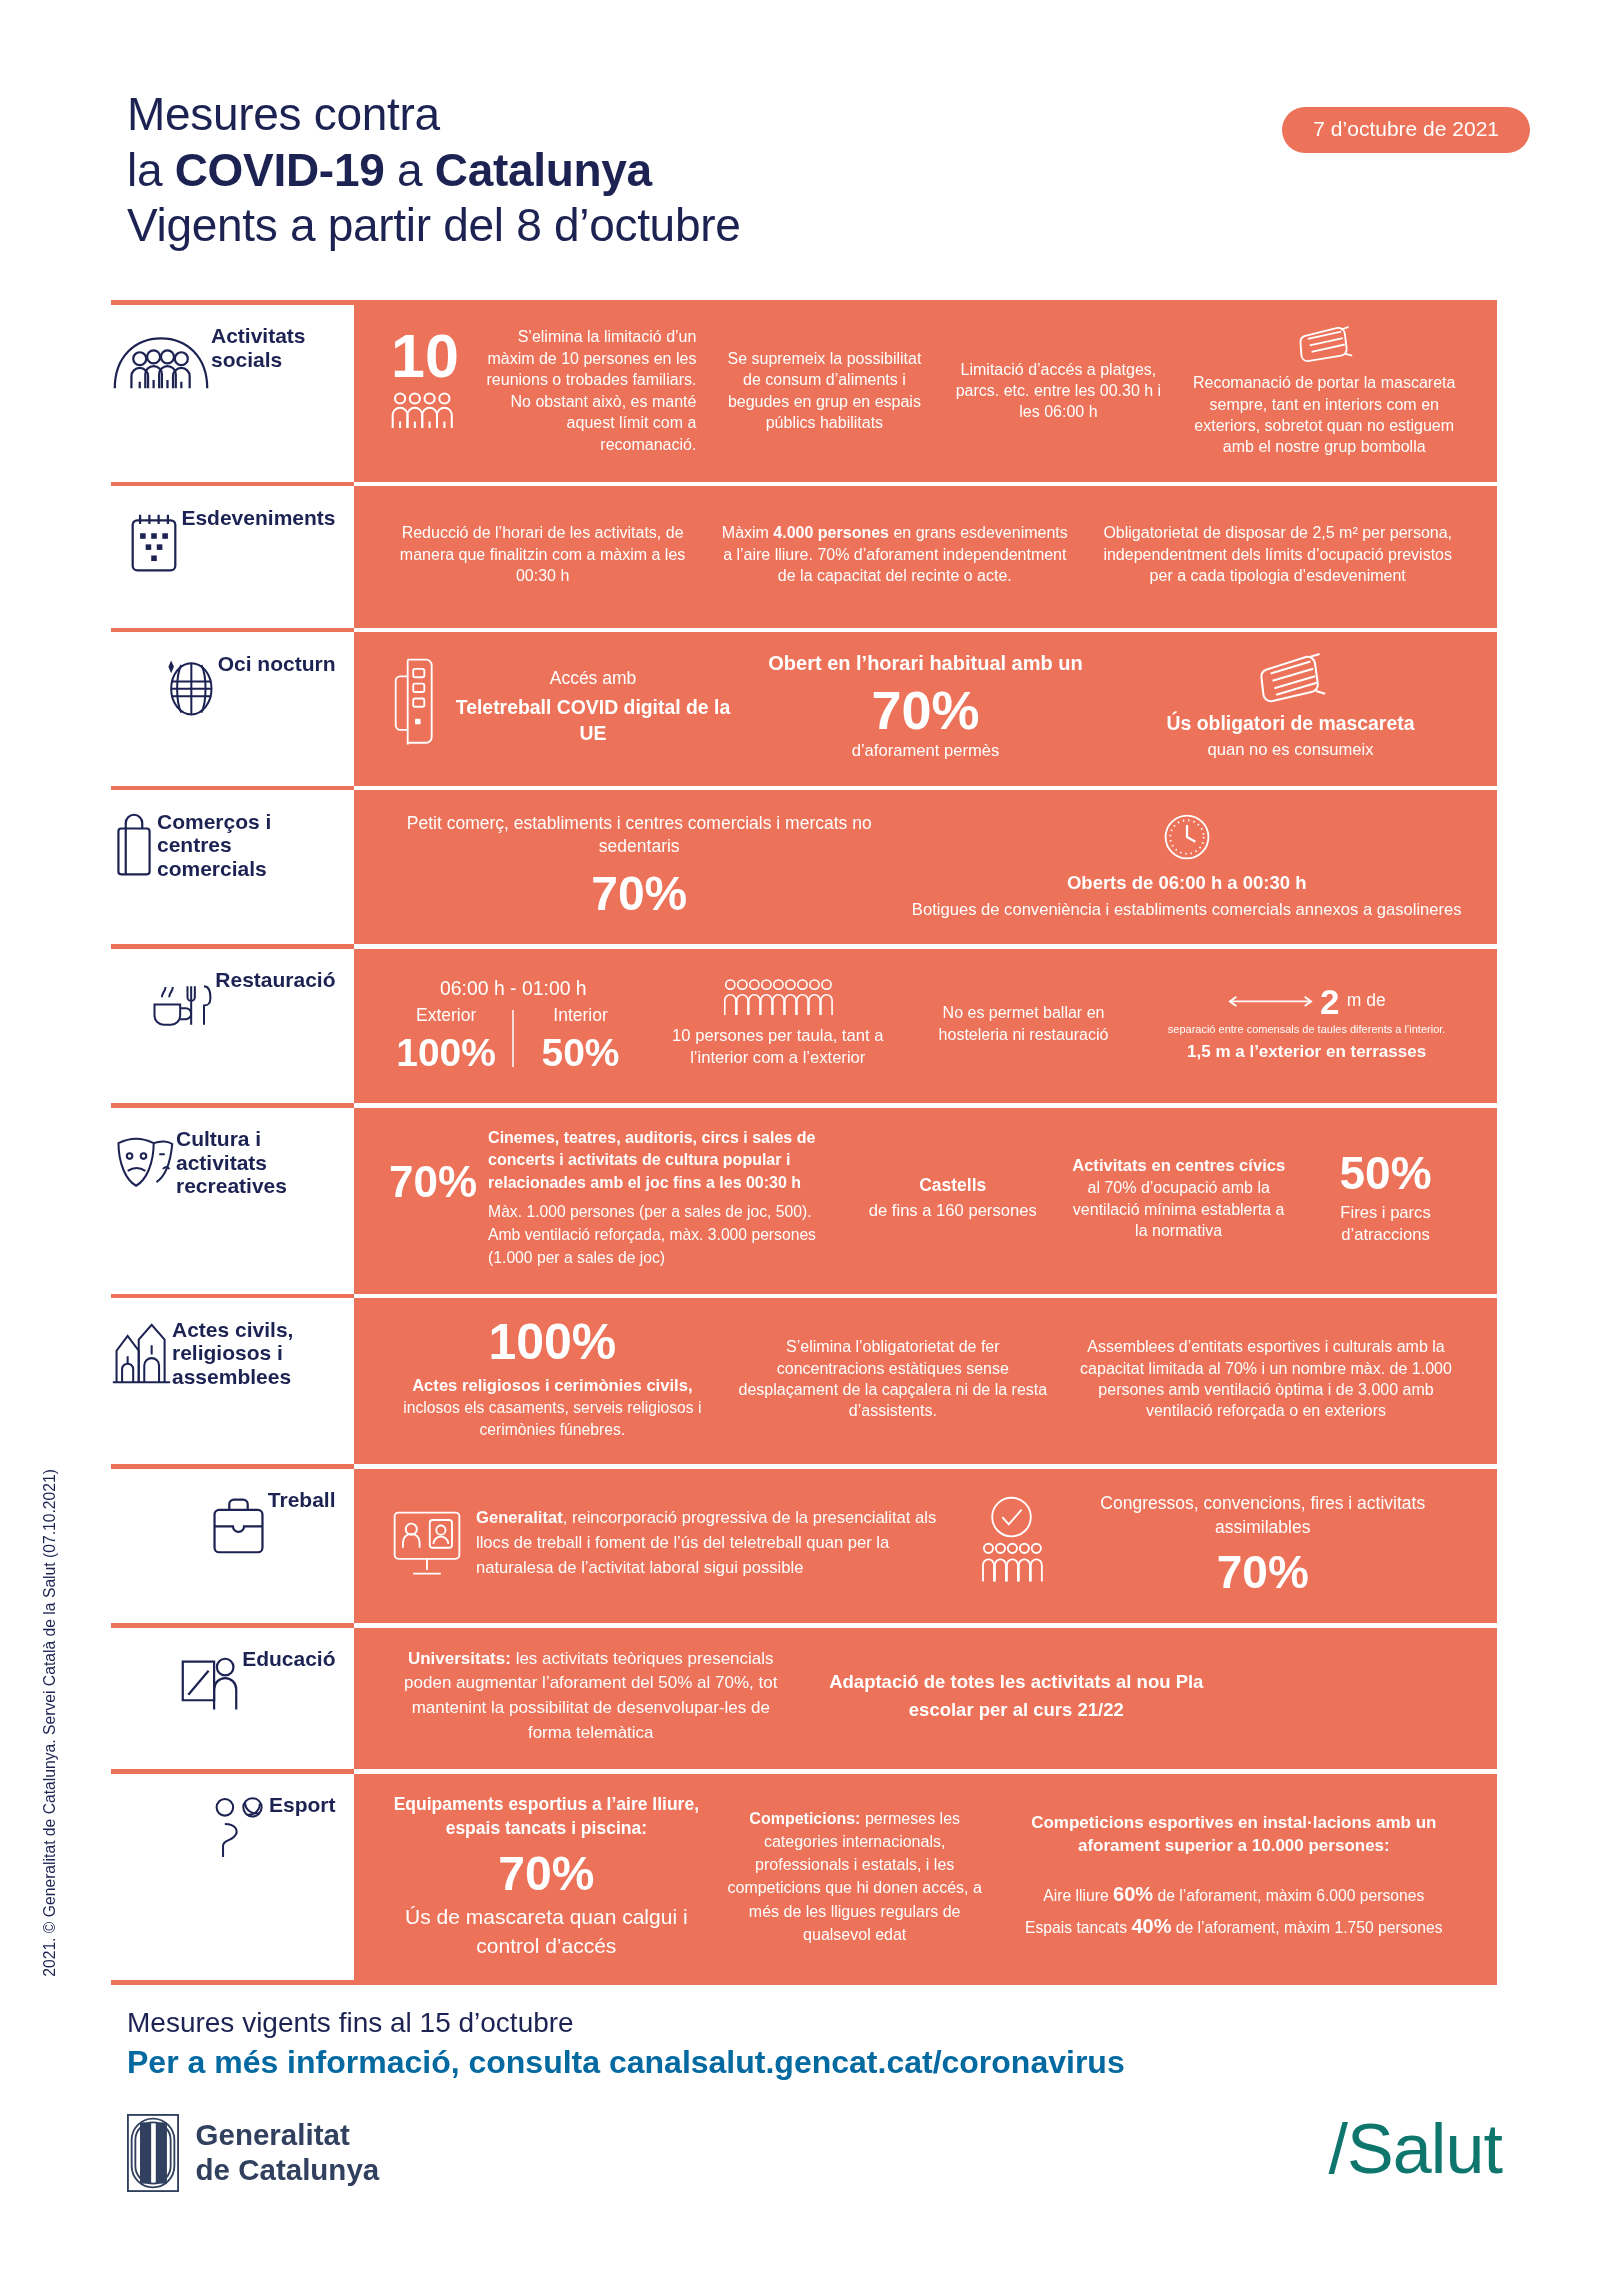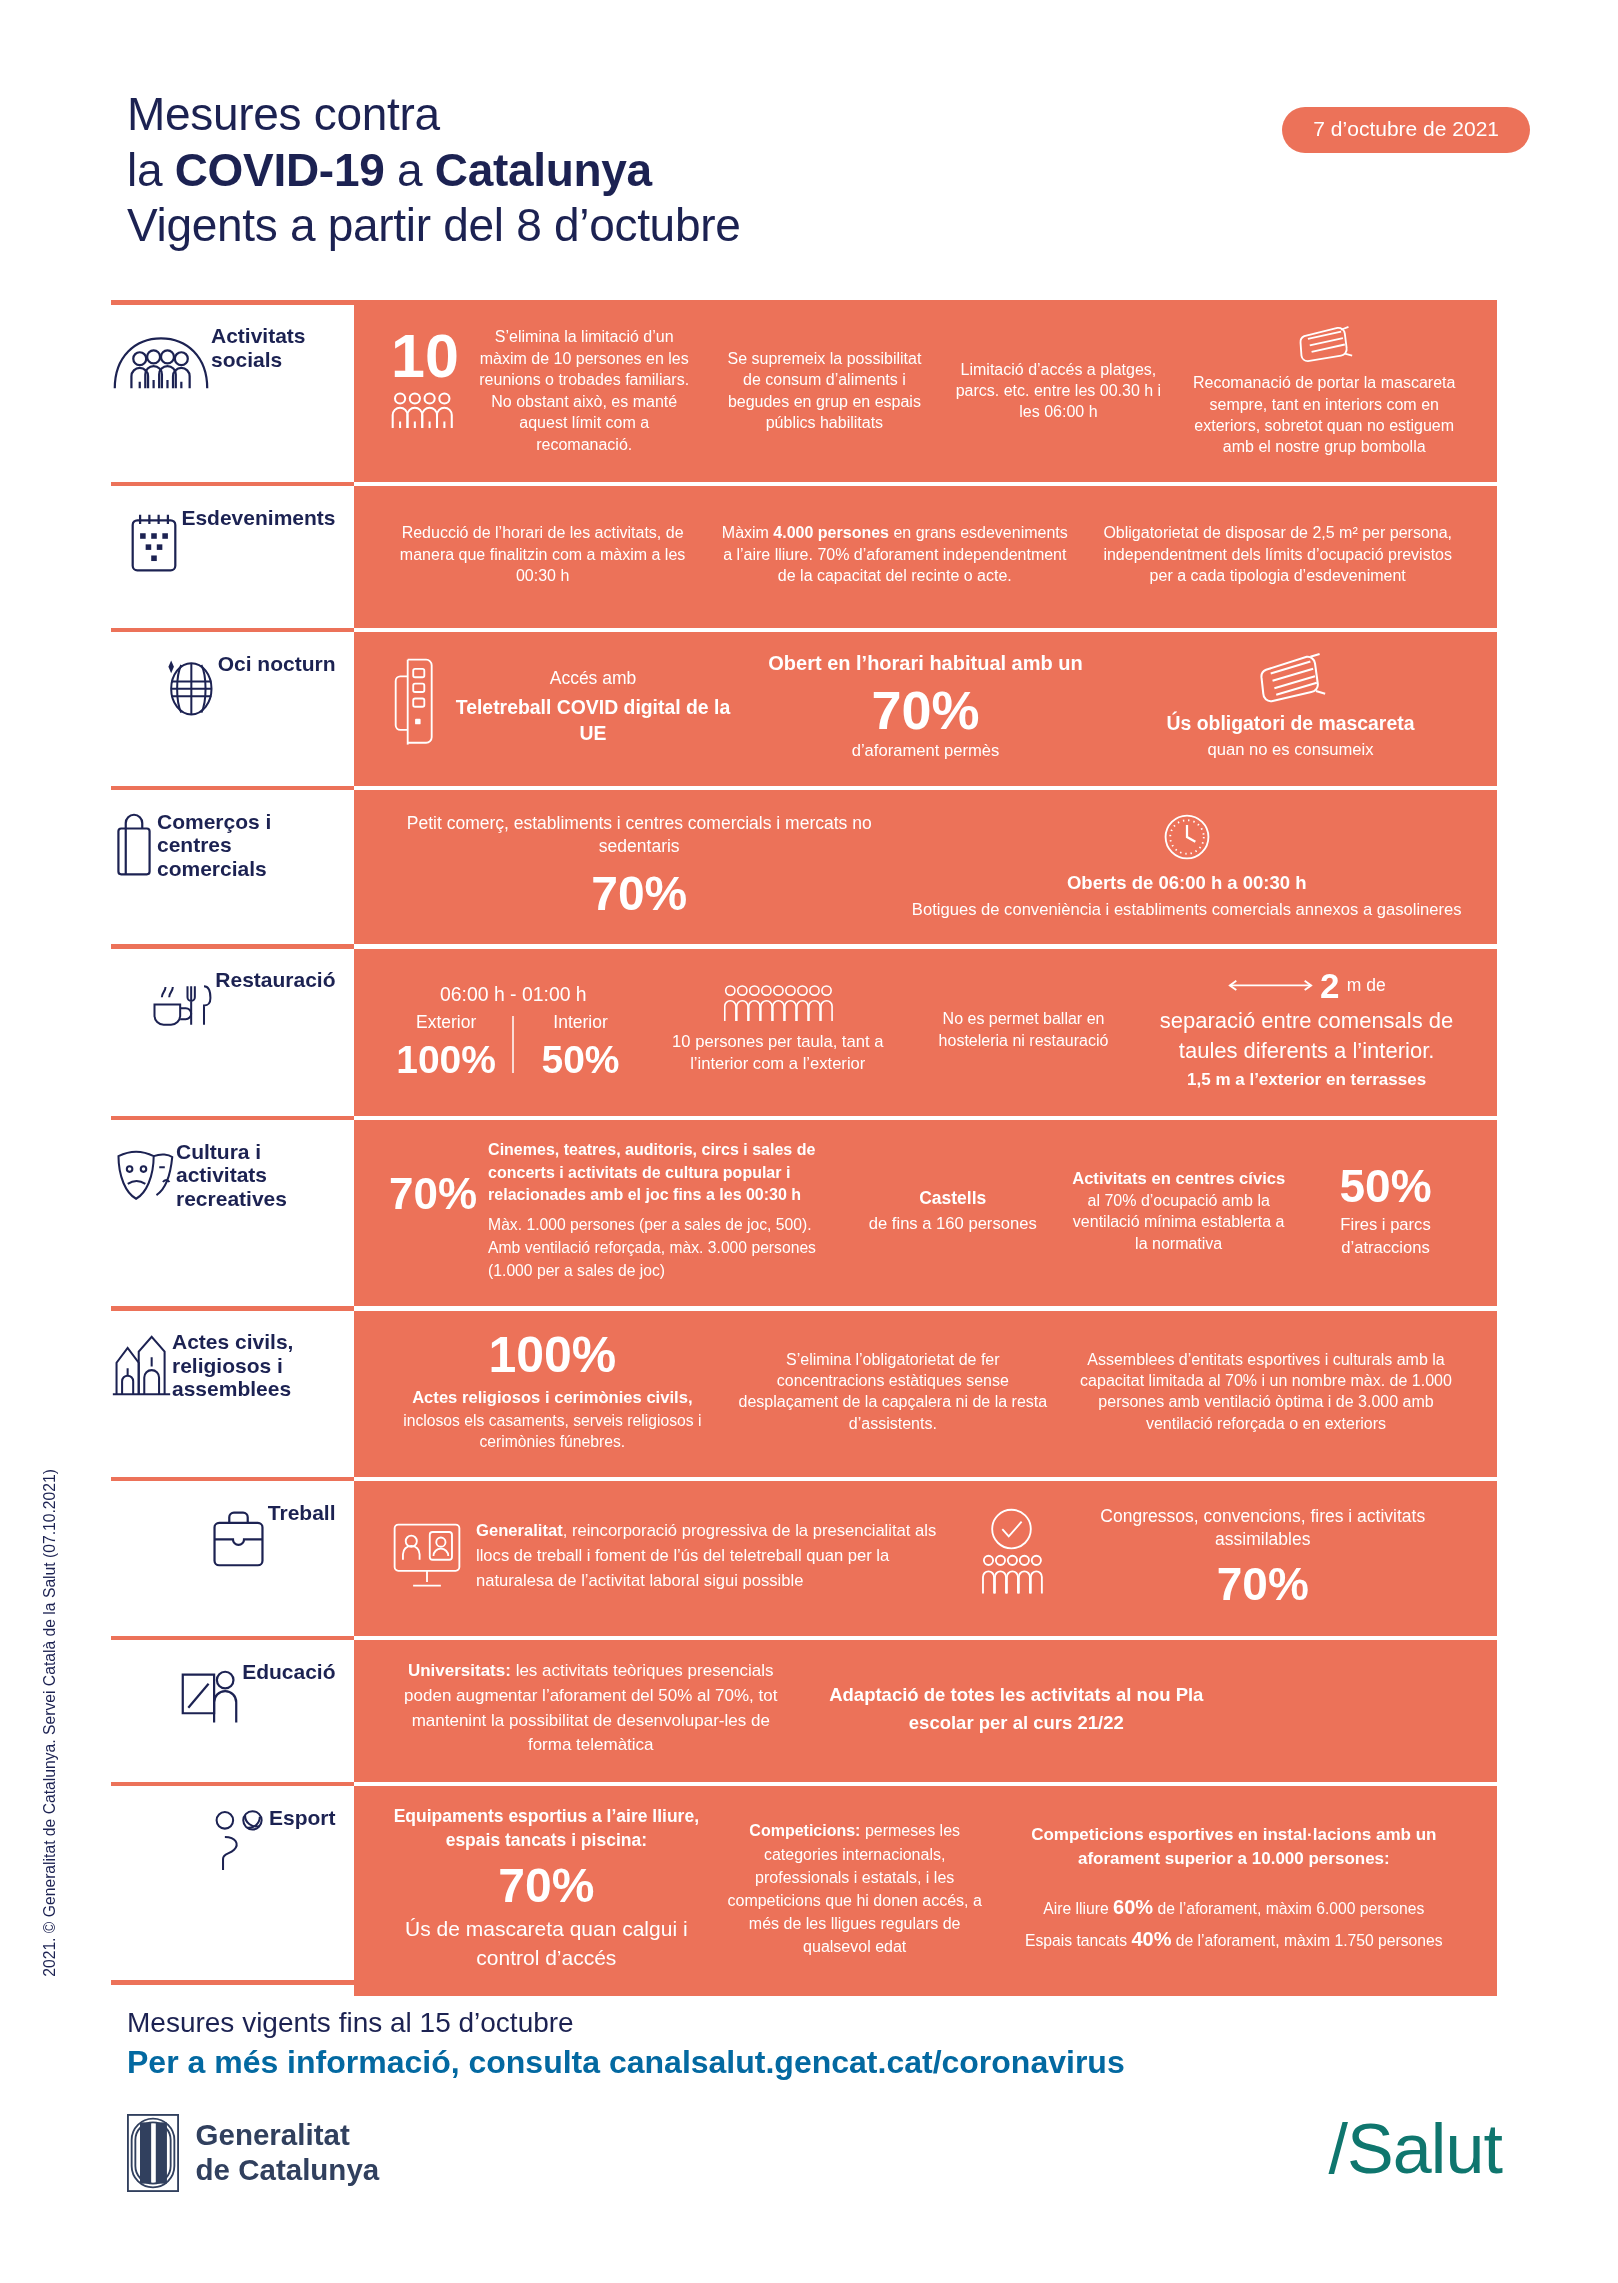--- a/index.html
+++ b/index.html
@@ -124,21 +124,21 @@
                 <circle cx="28" cy="8" r="5.5"></circle>
                 <circle cx="44" cy="8" r="5.5"></circle>
                 <circle cx="60" cy="8" r="5.5"></circle>
               <path d="M4 40 V26 a8 8 0 0 1 16 0 V40"></path>
                 <path d="M20 40 V26 a8 8 0 0 1 16 0 V40"></path>
               <path d="M36 40 V26 a8 8 0 0 1 16 0 V40"></path>
                 <path d="M52 40 V26 a8 8 0 0 1 16 0 V40"></path>
               <path d="M12 33 V40 M28 33 V40 M44 33 V40 M60 33 V40"></path>
             </svg>
           </div>
-          <div style="flex:1 1 auto;text-align:center">S’elimina la limitació d’un màxim de 10 persones en les reunions o trobades familiars. No obstant això, es manté aquest límit com a recomanació.</div>
+          <div style="flex:1 1 auto;text-align:right">S’elimina la limitació d’un màxim de 10 persones en les reunions o trobades familiars. No obstant això, es manté aquest límit com a recomanació.</div>
         </div>
         <div class="cell" style="flex:1">Se supremeix la possibilitat de consum d’aliments i begudes en grup en espais públics habilitats</div>
         <div class="cell" style="flex:1">Limitació d’accés a platges, parcs. etc. entre les 00.30 h i les 06:00 h</div>
         <div class="cell" style="flex:1.3">
           <div class="icn">
             <svg width="59" height="41" viewBox="0 0 64 44" fill="none" stroke="#ffffff" stroke-width="2">
               <path d="M10 13 L46 4 a7 7 0 0 1 8 6 l2 16 a7 7 0 0 1-6 8 L14 40 a7 7 0 0 1-7-6 L6 20 a7 7 0 0 1 4-7 Z"></path>
               <path d="M14 16 L50 8 M16 23 L52 15 M18 30 L54 22"></path>
               <path d="M50 6 l8-3 M54 32 l8 2"></path>
             </svg>
@@ -319,21 +319,21 @@
         <div class="cell" style="flex:1.25">
           <div class="flexrow" style="justify-content:center;gap:7.4px;margin-bottom:3.7px">
             <svg width="85" height="14.8" viewBox="0 0 92 16" fill="none" stroke="#ffffff" stroke-width="2">
               <path d="M2 8 H90"></path>
                 <path d="M9 3 L2 8 L9 13"></path>
                 <path d="M83 3 L90 8 L83 13"></path>
             </svg>
             <span class="big2" style="font-size:35px">2</span>
             <span style="font-size:17.5px">m de</span>
           </div>
-          <div style="font-size:22px;line-height:1.34">separació entre comensals de taules diferents a l’interior.</div>
+          <div style="font-size:11px;line-height:1.34">separació entre comensals de taules diferents a l’interior.</div>
           <div style="font-size:17px;font-weight:700;margin-top:3.7px">1,5 m a l’exterior en terrasses</div>
         </div>
       </div>
     </div>
 
     <div class="row">
       <div class="rule">
           <div class="gapfill" style="background:#ffffff"></div>
         </div>
       <div class="cat">

